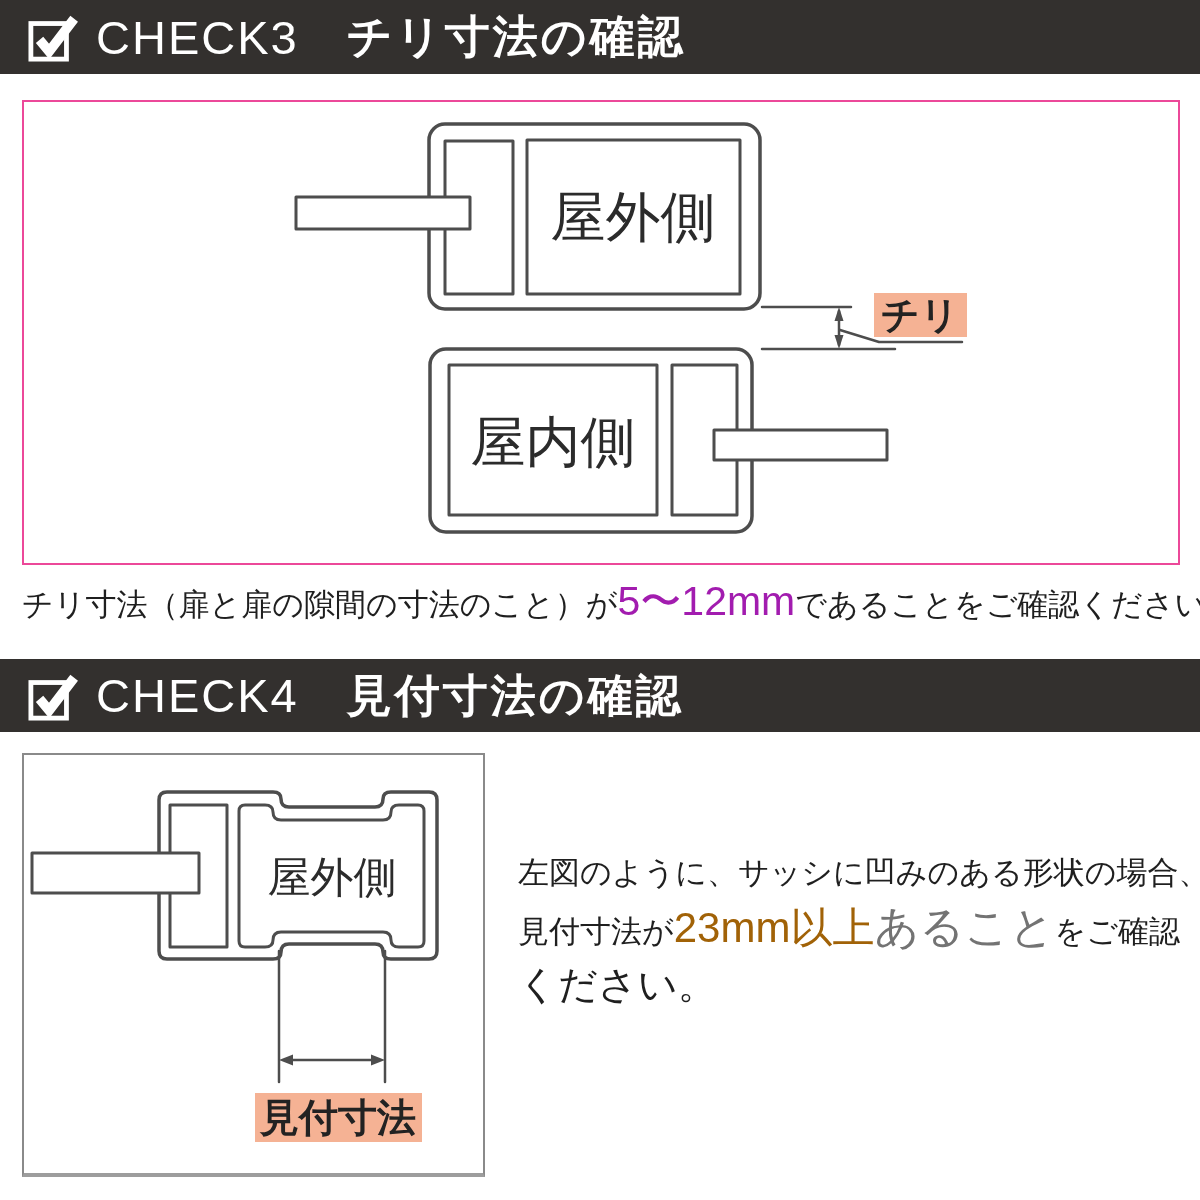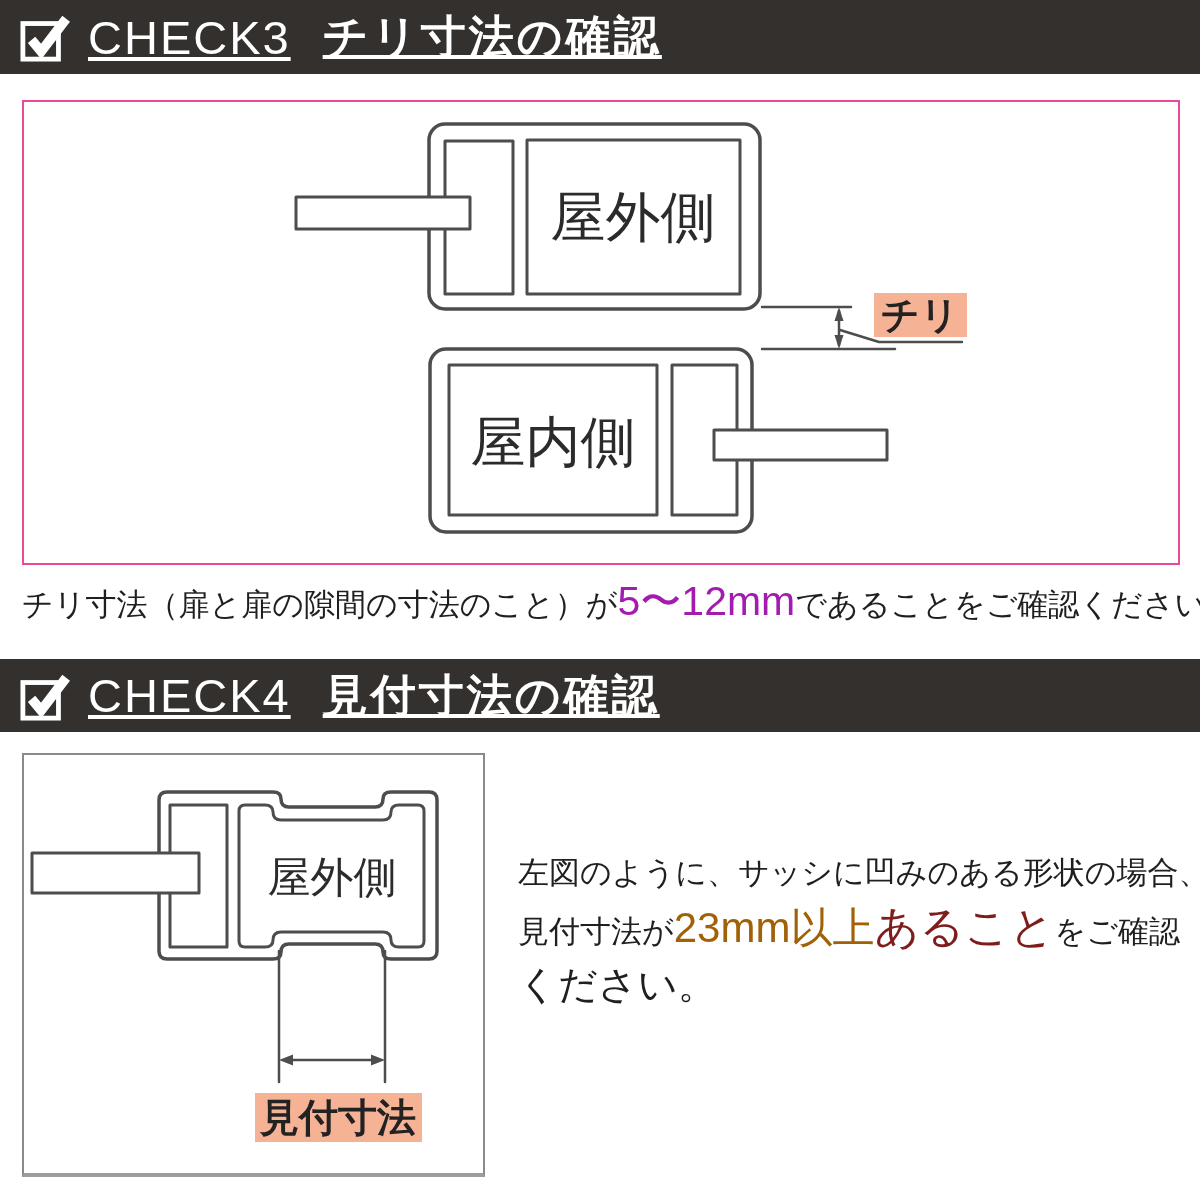--- a/index.html
+++ b/index.html
@@ -6,28 +6,28 @@
   .page{
     position:relative;width:1200px;height:1200px;background:#ffffff;
     font-family:"Liberation Sans","DejaVu Sans",sans-serif;
     overflow:hidden;color:#222;
   }
   .abs{position:absolute;}
 
   
   .sec-header{
     left:0;width:1200px;background:#33302e;color:#ffffff;
-    display:flex;align-items:center;box-sizing:border-box;padding-left:20px;text-decoration:underline;
+    display:flex;align-items:center;box-sizing:border-box;padding-left:28px;
   }
   .sec-header .chk-icon{width:50px;height:52px;flex:0 0 auto;margin-right:18px;}
   .sec-header .check-label{
     font-size:47px;font-weight:500;letter-spacing:2px;white-space:nowrap;
   }
   .sec-header .sec-title{
-    font-size:45px;font-weight:700;margin-left:32px;letter-spacing:3px;white-space:nowrap;
+    font-size:45px;font-weight:700;margin-left:48px;letter-spacing:3px;white-space:nowrap;
   }
 
   
   .diagram-box{background:#ffffff;border:2px solid #ec4899;box-sizing:border-box;}
   .diagram-box.box2{border-color:#8a8a8a;border-bottom-width:4px;border-bottom-color:#9d9d9d;}
   .diagram-box svg{position:absolute;left:0;top:0;}
 
   svg text.dia-label{
     font-family:"Liberation Sans","DejaVu Sans",sans-serif;
     fill:#2b2b2b;
@@ -40,21 +40,21 @@
   
   .note-line{
     left:22px;top:574px;width:1170px;white-space:nowrap;
     font-size:31px;color:#1f1f1f;letter-spacing:0px;
   }
   .note-line .hl{font-size:41px;color:#a21caf;}
 
   
   .desc{color:#1f1f1f;white-space:nowrap;}
   .desc .hl-orange{font-size:42px;color:#a16207;}
-  .desc .hl-big{font-size:44px;color:#7f1d1d;}
+  .desc .hl-big{font-size:44px;color:#737373;}
 </style>
 </head>
 <body>
 
 <div class="page">
 
   <div class="abs sec-header" style="top:0;height:74px;">
     <svg class="chk-icon" viewBox="0 0 52 54" style="overflow:visible;">
       <rect x="3" y="13" width="37" height="37" fill="none" stroke="#ffffff" stroke-width="5"></rect>
       <path d="M12 30 L22 42 L48 8" fill="none" stroke="#ffffff" stroke-width="10" stroke-linecap="butt"></path>

